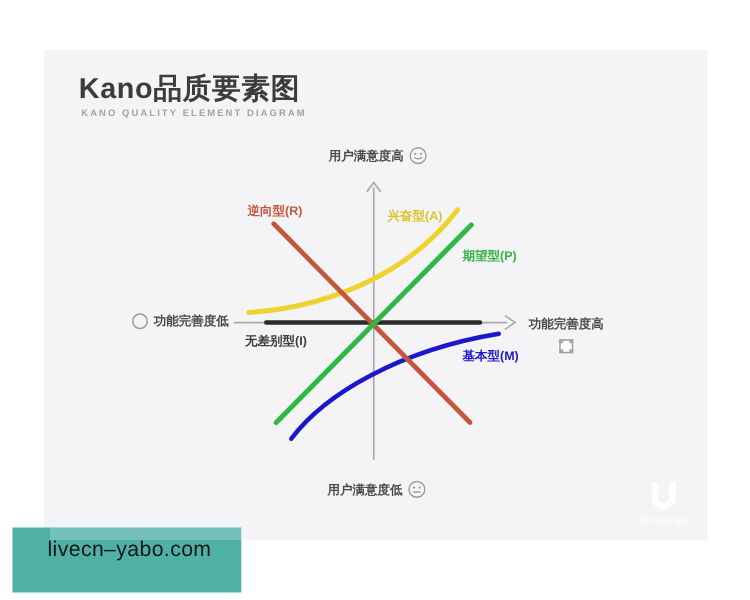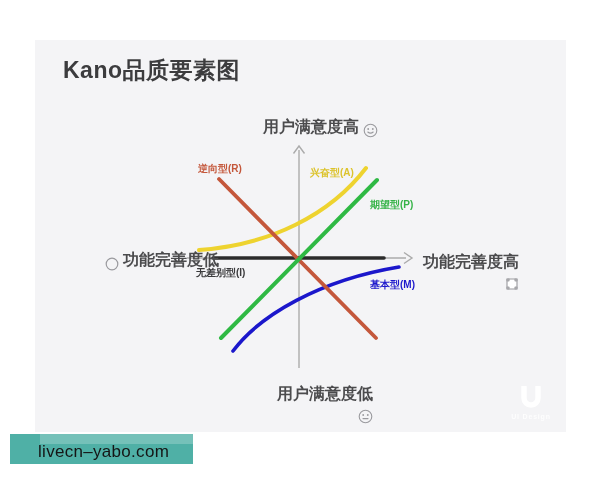--- a/index.html
+++ b/index.html
@@ -22,25 +22,25 @@
     font-size:23px; font-weight:900; color:#3c3c3e; letter-spacing:0.5px;
   }
   .subtitle {
     position:absolute; left:65px; top:86px;
     font-size:7.5px; font-weight:700; color:#a2a2a6; letter-spacing:1.7px;
   }
 
   svg.plot { position:absolute; left:0; top:0; width:600px; height:480px; pointer-events:none; }
 
   .axis-cap {
-    position:absolute; display:flex; align-items:flex-end; gap:4px;
-    font-size:16px; font-weight:700; color:#4b4b4d; white-space:nowrap;
+    position:absolute; display:flex; align-items:center; gap:4px;
+    font-size:10px; font-weight:700; color:#4b4b4d; white-space:nowrap;
   }
   .cap-top    { left:263px; top:117px; }
-  .cap-bottom { left:277px; top:384px;flex-direction:column; }
+  .cap-bottom { left:262px; top:384px; }
   .cap-left   { left:105px; top:250px; }
   .cap-right  { left:423px; top:252px;flex-direction:column; }
   .face-icon svg, .shape-icon svg { display:block; }
 
   .curve-label {
     position:absolute; font-size:10px; font-weight:700; white-space:nowrap;
   }
   .lbl-reverse     { left:198px; top:162px; color:#c4573b; }
   .lbl-attractive  { left:310px; top:166px; color:#dcc32c; }
   .lbl-expected    { left:370px; top:198px; color:#35b347; }
@@ -51,41 +51,42 @@
     position:absolute; left:501px; top:386px; width:60px;
     text-align:center; pointer-events:none;
   }
   .wm-logo { display:flex; justify-content:center; }
   .wm-text {
     margin-top:3px; font-size:7px; letter-spacing:0.8px;
     color:rgba(255,255,255,0.85); font-weight:700;
   }
 
   .site-banner {
-    position:absolute; left:10px; top:434px; width:183px; height:30px;
+    position:absolute; left:10px; top:422px; width:183px; height:52px;
     background:#4fb0a6; cursor:pointer;
   }
   .site-banner .band {
     position:absolute; left:30px; right:0; top:0; height:10px;
     background:rgba(255,255,255,0.22);
   }
   .site-banner .url {
     position:absolute; left:28px; top:8px;
     font-size:17px; color:#151515; letter-spacing:0.3px;
     font-family:"Liberation Sans", sans-serif;
   }
 </style>
 </head>
 <body>
 
 <div class="stage">
 
   <div class="card"></div>
 
   <div class="title">Kano品质要素图</div>
+  <div class="subtitle">KANO QUALITY ELEMENT DIAGRAM</div>
 
   <svg class="plot" viewBox="0 0 600 480">
 
     <line x1="187" y1="258" x2="406" y2="258" stroke-width="1.4" fill="none" stroke="#ababab"></line>
     <path d="M404,252.5 L412,258 L404,263.5" fill="none" stroke-width="1.4" stroke="#ababab"></path>
 
     <line x1="299" y1="150" x2="299" y2="368" stroke-width="1.4" fill="none" stroke="#ababab"></line>
     <path d="M293.5,153.5 L299,146 L304.5,153.5" fill="none" stroke-width="1.4" stroke="#ababab"></path>
 
     <path d="M199,250 C270,245 330,215 366,168" fill="none" stroke-width="4" stroke-linecap="round" stroke="#eed32f"></path>

